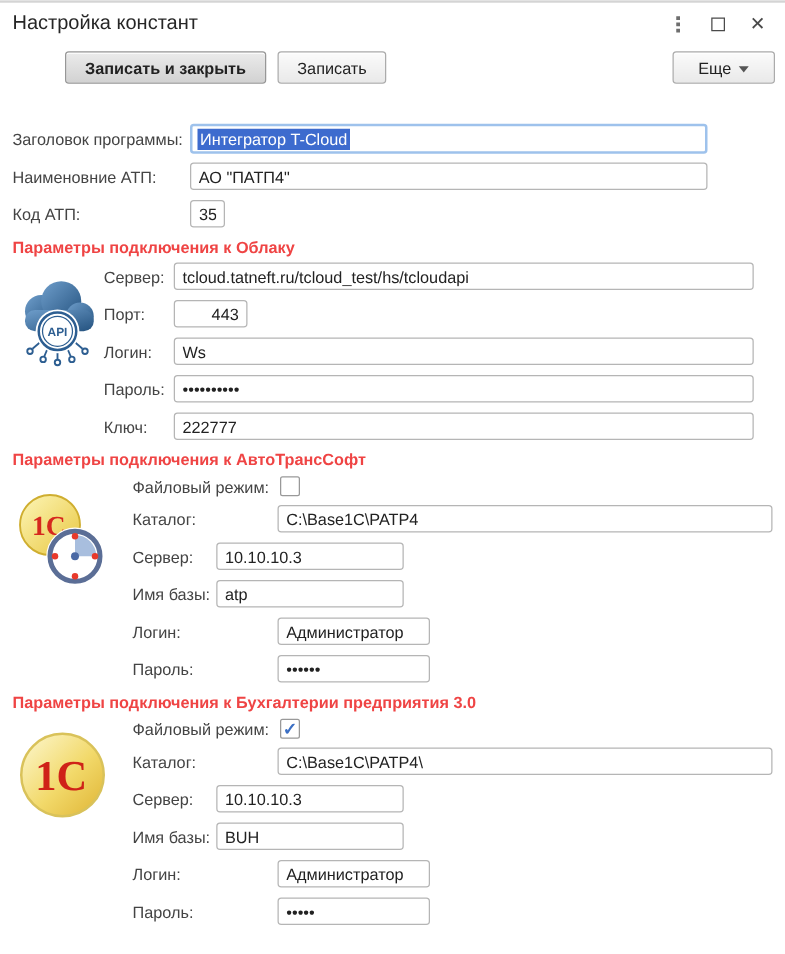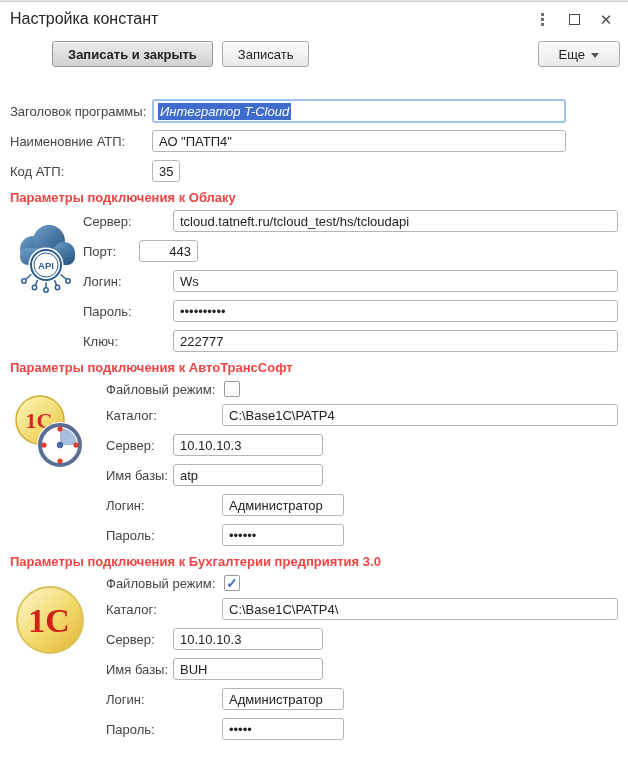--- a/index.html
+++ b/index.html
@@ -45,30 +45,30 @@
   .w-lbl-md { width:116px; }
   .w-lbl-cb { width:118px; }
   .ml-cloud { margin-left:73px; }
   .ml-sec { margin-left:96px; }
 
   input.txt {
     height:22px; border:1px solid #b5b5b5; border-radius:3px; background:#fff;
     padding:0 6px; font:inherit; color:#222; outline:none;
   }
   .w-input-lg { width:414px; }
-  .w-input-cloud { width:464px;margin-left:34px; }
+  .w-input-cloud { width:464px; }
   .w-input-cat { width:410px; }
   .w-input-code { width:28px; }
   .w-input-port { width:59px; text-align:right; }
   .w-input-med { width:150px; }
   .w-input-sm { width:122px; }
 
   .input-focused {
     width:414px; height:24px; border:2px solid #9ec2ec; border-radius:3px;
-    background:#fff; display:flex; align-items:center; padding:0 4px; cursor:text;font-style:italic;
+    background:#fff; display:flex; align-items:center; padding:0 4px; cursor:text;
   }
   .selection { background:#3d6bce; color:#fff; padding:1px 2px; white-space:nowrap; }
 
   .sec-title { color:#ef4444; font-weight:bold; font-size:13px; line-height:16px; margin:8px 0 4px 0; }
   .sec-rows { position:relative; }
   .sec-icon { position:absolute; left:4px; }
   .icon-cloud { top:12px; }
   .icon-ats { top:14px; }
   .icon-buh { top:10px; }
 

